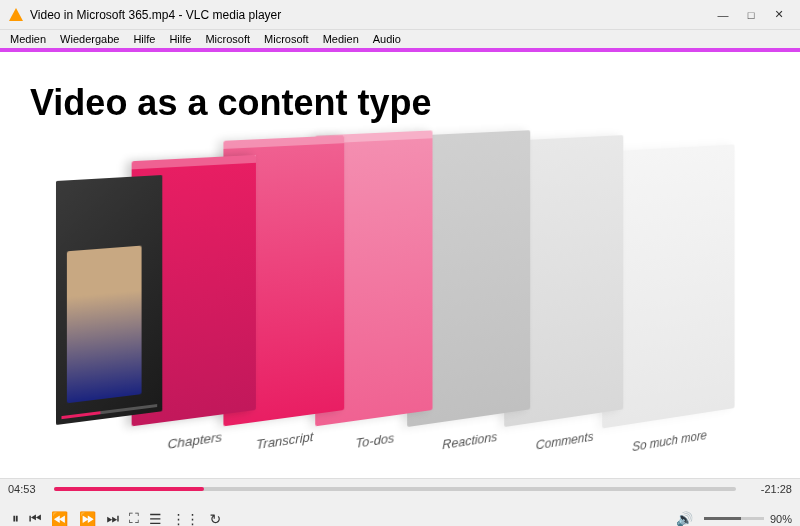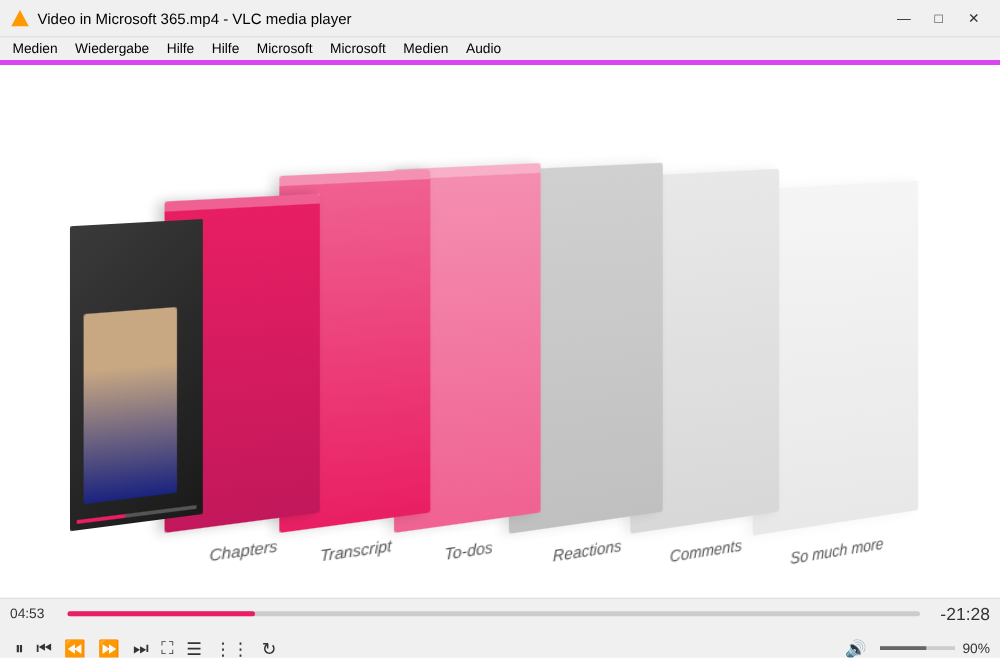--- a/index.html
+++ b/index.html
@@ -277,21 +277,21 @@
       position: relative;
       cursor: pointer;
     }
     .progress-bar-fill {
       height: 100%;
       background: #e91e63;
       border-radius: 2px;
       width: 22%;
     }
     .time-remaining {
-      font-size: 14px;
+      font-size: 11px;
       color: #333;
       min-width: 50px;
       text-align: right;
     }
     .buttons-row {
       display: flex;
       align-items: center;
       justify-content: space-between;
     }
     .ctrl-btn {
@@ -352,20 +352,21 @@
   <span class="menu-item">Hilfe</span>
   <span class="menu-item">Hilfe</span>
   <span class="menu-item">Microsoft</span>
   <span class="menu-item">Microsoft</span>
   <span class="menu-item">Medien</span>
   <span class="menu-item">Audio</span>
 </div>
 
 <div class="content-area">
 
+  <div class="slide-title">Video as a content type</div>
 
   <div class="cards-container">
 
     <div class="card card-video">
       <div class="video-thumb">
         <div class="video-person"></div>
         <div class="video-progress">
           <div class="video-progress-fill"></div>
         </div>
       </div>

